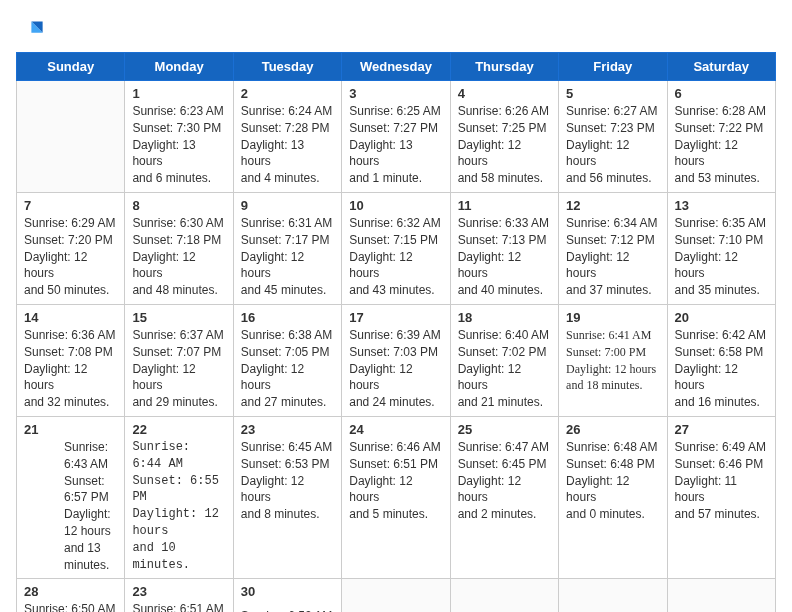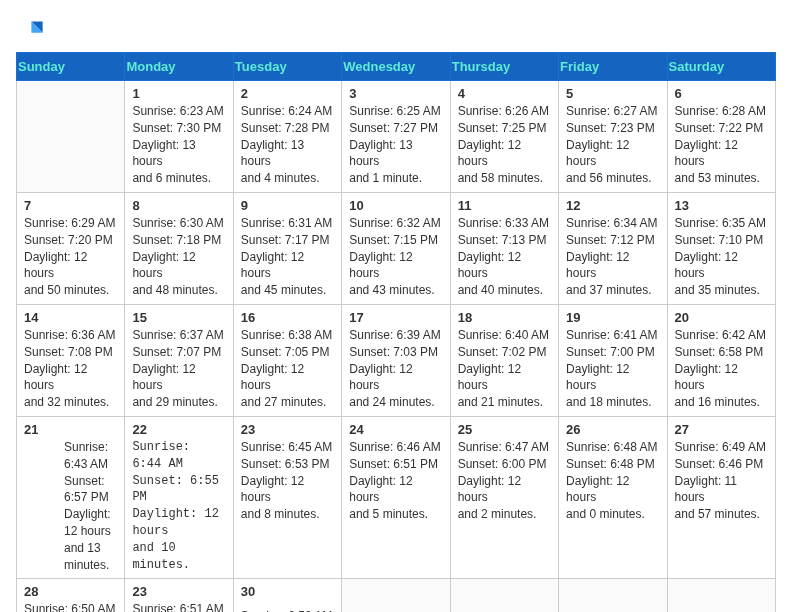--- a/index.html
+++ b/index.html
@@ -44,22 +44,22 @@
       font-size: 15px;
       color: #555;
     }
     .calendar {
       width: 100%;
       border-collapse: collapse;
       border: 1px solid #ccc;
     }
     .calendar th {
       background-color: #1565c0;
-      color: #5eead4;
-      text-align: left;
+      color: #ffffff;
+      text-align: center;
       padding: 6px 1px;
       font-size: 13px;
       font-weight: bold;
       border: 1px solid #1a6fd4;
     }
     .calendar td {
       vertical-align: top;
       padding: 5px 7px;
       font-size: 11px;
       color: #333;
@@ -242,21 +242,21 @@
         </td>
         <td>
           <span class="day-number">18</span>
           <div class="cell-info" style="white-space: pre-line;">Sunrise: 6:40 AM
 Sunset: 7:02 PM
 Daylight: 12 hours
 and 21 minutes.</div>
         </td>
         <td>
           <span class="day-number">19</span>
-          <div class="cell-info" style="white-space: pre-line;">Sunrise: 6:41 AM
+          <div class="cell-info" style="white-space: pre-line; font-family: Liberation Serif, serif;">Sunrise: 6:41 AM
 Sunset: 7:00 PM
 Daylight: 12 hours
 and 18 minutes.</div>
         </td>
         <td>
           <span class="day-number">20</span>
           <div class="cell-info" style="white-space: pre-line;">Sunrise: 6:42 AM
 Sunset: 6:58 PM
 Daylight: 12 hours
 and 16 minutes.</div>
@@ -287,21 +287,21 @@
         <td>
           <span class="day-number">24</span>
           <div class="cell-info" style="white-space: pre-line;">Sunrise: 6:46 AM
 Sunset: 6:51 PM
 Daylight: 12 hours
 and 5 minutes.</div>
         </td>
         <td>
           <span class="day-number">25</span>
           <div class="cell-info" style="white-space: pre-line;">Sunrise: 6:47 AM
-Sunset: 6:00 PM
+Sunset: 6:45 PM
 Daylight: 12 hours
 and 2 minutes.</div>
         </td>
         <td>
           <span class="day-number">26</span>
           <div class="cell-info" style="white-space: pre-line;">Sunrise: 6:48 AM
 Sunset: 6:48 PM
 Daylight: 12 hours
 and 0 minutes.</div>
         </td>

